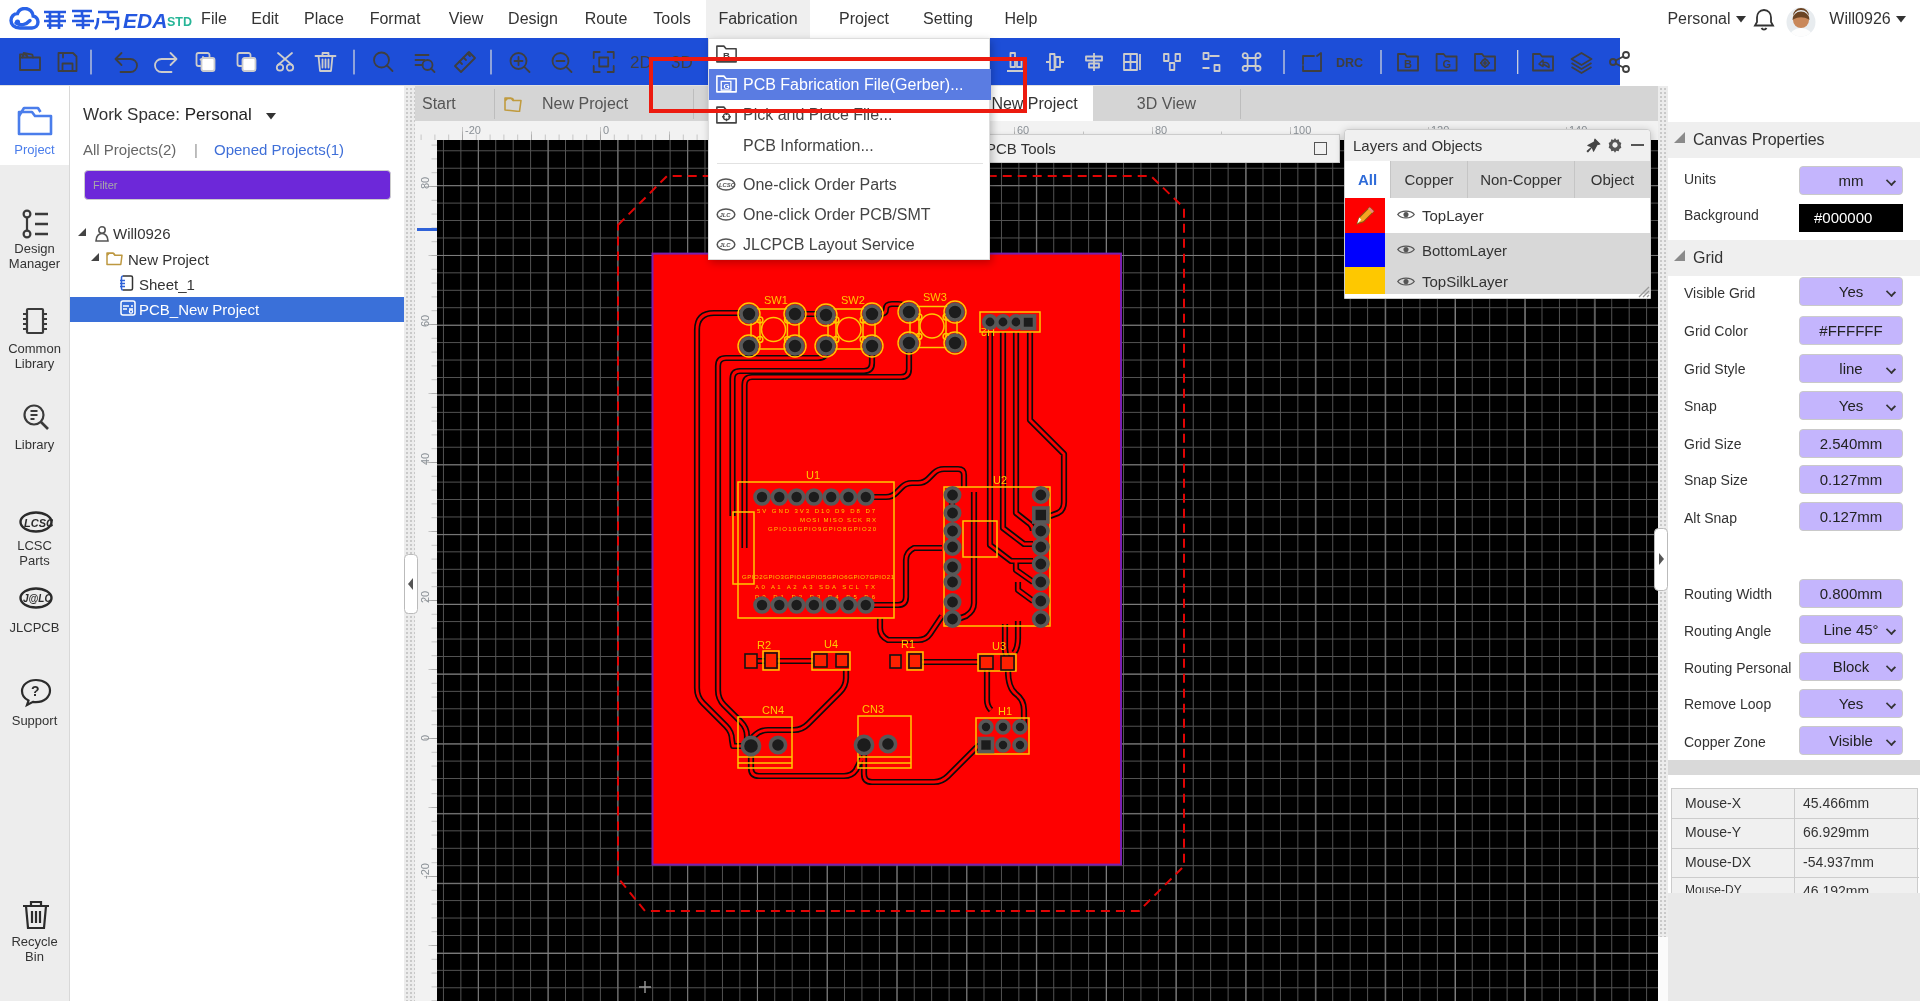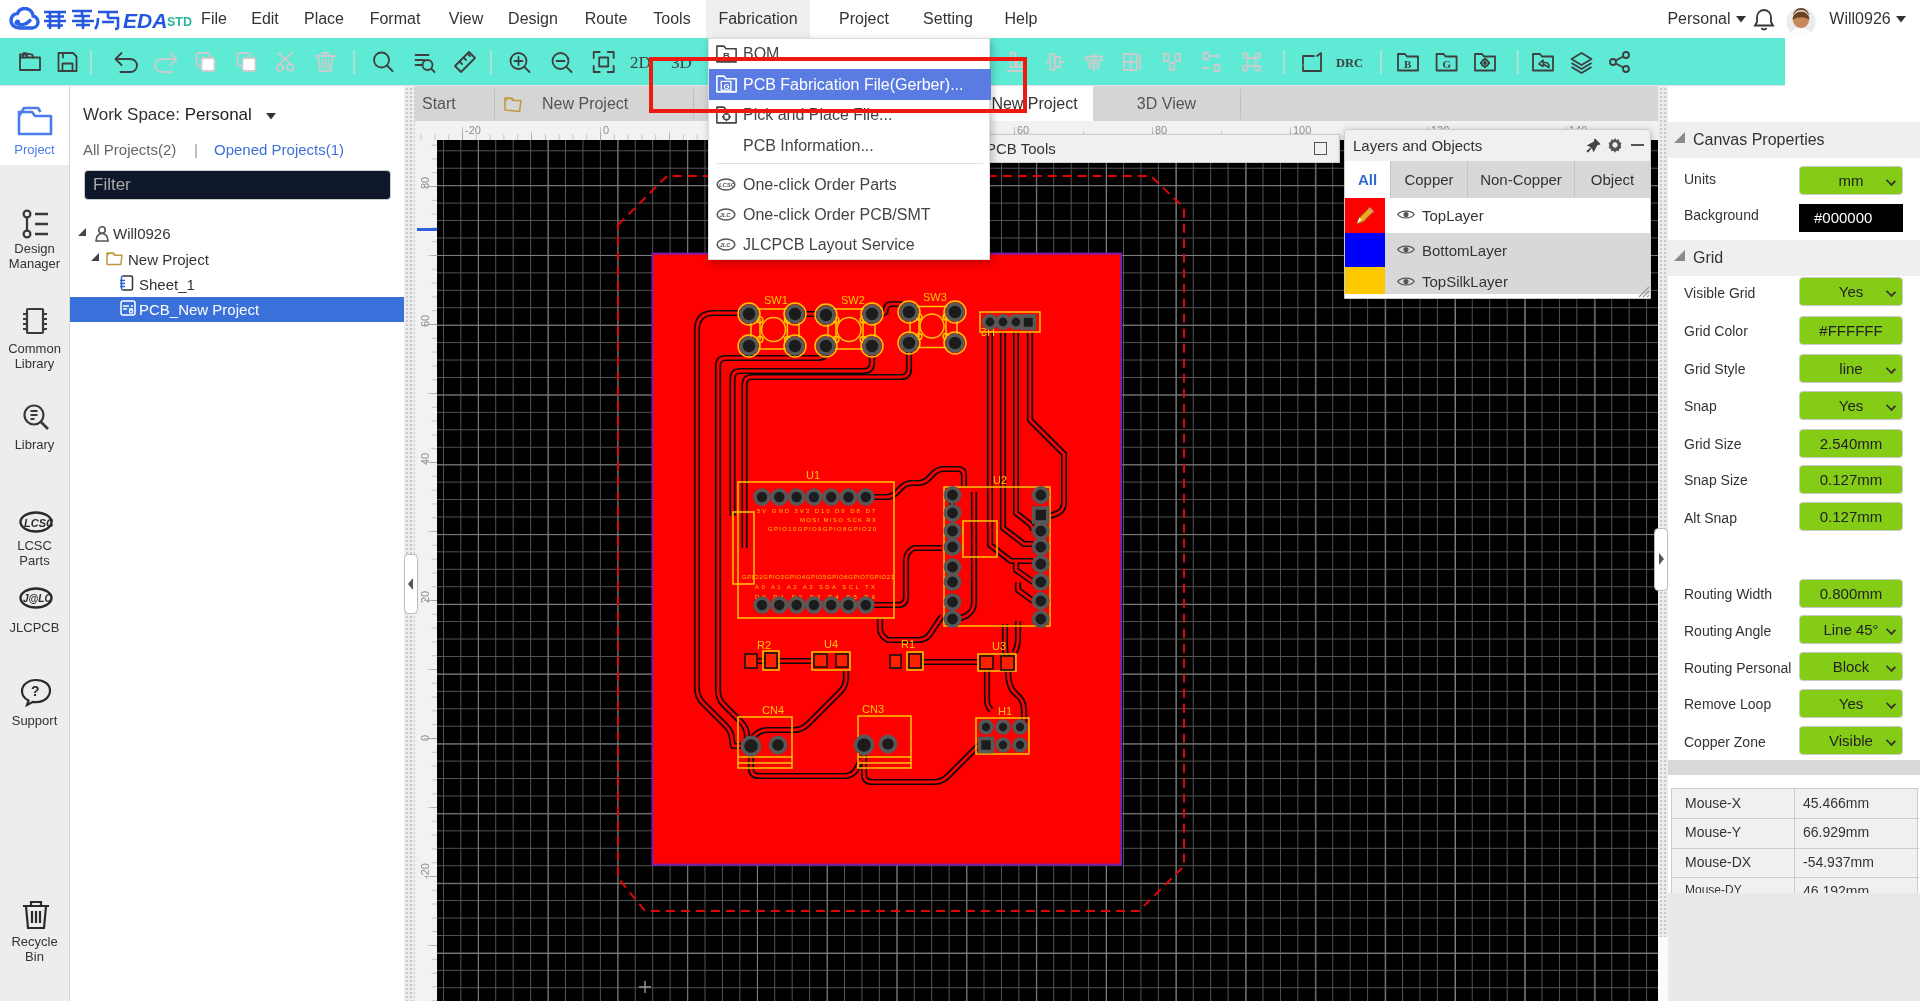--- a/index.html
+++ b/index.html
@@ -1,34 +1,34 @@
 <!DOCTYPE html>
 <html><head>
 <meta charset="utf-8">
 <style>
 *{margin:0;padding:0;box-sizing:border-box;}
 html,body{width:1920px;height:1001px;overflow:hidden;background:#fff;font-family:"Liberation Sans",sans-serif;}
 .abs{position:absolute;}
 #menubar{position:absolute;left:0;top:0;width:1920px;height:38px;background:#fff;z-index:30;}
 .mi{position:absolute;top:0;height:38px;line-height:38px;font-size:16px;color:#333;text-align:center;}
-#toolbar{position:absolute;left:0;top:38px;width:1785px;height:48px;background:#5eead4;border-bottom:1px solid #e0e0e0;z-index:29;font-family:Liberation Serif, serif;}
+#toolbar{position:absolute;left:0;top:38px;width:1620px;height:48px;background:#1d4ed8;border-bottom:1px solid #e0e0e0;z-index:29;}
 #tabbar{position:absolute;left:404px;top:86px;width:1516px;height:36px;background:#d5d5d5;z-index:5;}
 .tabsep{position:absolute;top:3px;height:30px;width:1px;background:#bdbdbd;}
 #sidebar{position:absolute;left:0;top:86px;width:70px;height:915px;background:#ededed;border-right:1px solid #d8d8d8;z-index:6;}
 .sbitem{position:absolute;left:0;width:69px;text-align:center;color:#333;font-size:13px;}
 #leftpanel{position:absolute;left:70px;top:86px;width:334px;height:915px;background:#fff;z-index:6;}
 #lgutter{position:absolute;left:404px;top:86px;width:11px;height:915px;background:#ececec;z-index:6;background-image:radial-gradient(circle,#c9c9c9 0.9px,transparent 1px);background-size:4px 4px;background-position:1px 1px;}
 #rgutter{position:absolute;left:1658px;top:86px;width:10px;height:915px;background:#ececec;z-index:6;background-image:radial-gradient(circle,#c9c9c9 0.9px,transparent 1px);background-size:4px 4px;background-position:1px 1px;}
 #canvas-area{position:absolute;left:415px;top:121px;width:1243px;height:880px;background:#f2f2f2;z-index:4;}
 #hruler{position:absolute;left:415px;top:121px;width:1243px;height:19px;background:#f2f2f2;z-index:5;}
 #vruler{position:absolute;left:415px;top:140px;width:22px;height:861px;background:#f2f2f2;z-index:5;}
 #canvas{position:absolute;left:437px;top:140px;width:1221px;height:861px;background:#000;z-index:4;}
 #rightpanel{position:absolute;left:1668px;top:86px;width:252px;height:915px;background:#fff;z-index:6;font-size:14px;color:#333;}
 .rprow-label{position:absolute;left:16px;font-size:14px;color:#333;}
-.rsel{position:absolute;left:131px;width:104px;height:29px;border:1px solid #c9c9c9;border-radius:4px;background:#84cc16;font-size:15px;color:#222;text-align:center;line-height:27px;}
+.rsel{position:absolute;left:131px;width:104px;height:29px;border:1px solid #c9c9c9;border-radius:4px;background:#c4b5fd;font-size:15px;color:#222;text-align:center;line-height:27px;}
 .rsel .chev{position:absolute;right:7px;top:10px;width:8px;height:8px;border-right:2px solid #333;border-bottom:2px solid #333;transform:rotate(45deg) scale(1,.8);transform-origin:center;}
 .rhead{position:absolute;left:0;width:252px;height:36px;background:#efefef;font-size:16px;color:#333;line-height:36px;}
 .rhead .tri{display:inline-block;width:0;height:0;border-left:11px solid transparent;border-bottom:11px solid #8a8a8a;margin:0 8px 2px 6px;transform:rotate(0deg);}
 #dropdown{position:absolute;left:708px;top:38px;width:282px;height:222px;background:#fff;border:1px solid #ddd;box-shadow:2px 3px 8px rgba(0,0,0,.25);z-index:40;}
 .ddi{position:absolute;left:0;width:282px;height:30px;font-size:16px;color:#444;line-height:30px;}
 .ddi .txt{position:absolute;left:34px;top:0;}
 #redrect{position:absolute;left:649px;top:57px;width:378px;height:56px;border:4px solid #ec1a0f;z-index:60;}
 #pcbtools{position:absolute;left:975px;top:134px;width:365px;height:29px;background:#f1f1f1;border:1px solid #ccc;box-shadow:0 2px 5px rgba(0,0,0,.2);z-index:20;}
 #layers{position:absolute;left:1344px;top:129px;width:307px;height:170px;background:#fff;border:1px solid #ccc;border-radius:4px 4px 0 0;box-shadow:0 2px 8px rgba(0,0,0,.25);z-index:21;}
 </style>
@@ -545,21 +545,21 @@
 <div class="sbitem" style="top:848px;">Recycle<br>Bin</div>
 </div>
 <div id="leftpanel">
 <div class="abs" style="left:13px;top:19px;font-size:17px;color:#333;">Work Space: <span style="color:#222;">Personal</span></div>
 <svg class="abs" style="left:196px;top:27px;" width="10" height="7">
       <path d="M0 0 h10 l-5 6.5z" fill="#333"></path>
     </svg>
 <div class="abs" style="left:13px;top:55px;font-size:15px;color:#666;">All Projects(2)</div>
 <div class="abs" style="left:124px;top:55px;font-size:15px;color:#999;">|</div>
 <div class="abs" style="left:144px;top:55px;font-size:15px;color:#3f6fd8;">Opened Projects(1)</div>
-<div class="abs" style="left:14px;top:84px;width:307px;height:30px;border:1px solid #ccc;border-radius:4px;background:#0f172a;font-size:17px;color:#a9a9a9;line-height:28px;padding-left:8px;">Filter</div>
+<div class="abs" style="left:14px;top:84px;width:307px;height:30px;border:1px solid #ccc;border-radius:4px;background:#6d28d9;font-size:11px;color:#a9a9a9;line-height:28px;padding-left:8px;">Filter</div>
 <svg class="abs" style="left:7px;top:141px;" width="10" height="10">
       <path d="M9 1 V9 H1 Z" fill="#444"></path>
     </svg>
 <svg class="abs" style="left:24px;top:139px;" width="16" height="17" viewBox="0 0 16 17">
       <circle cx="8" cy="5" r="3.2" fill="none" stroke="#555" stroke-width="1.6"></circle>
       <path d="M2 16 c0 -5 3 -7.5 6 -7.5 s6 2.5 6 7.5z" fill="none" stroke="#555" stroke-width="1.6"></path>
     </svg>
 <div class="abs" style="left:43px;top:139px;font-size:15px;color:#333;">Will0926</div>
 <svg class="abs" style="left:20px;top:166px;" width="10" height="10">
       <path d="M9 1 V9 H1 Z" fill="#444"></path>
@@ -679,23 +679,20 @@
 <div class="abs" style="left:77px;top:143px;font-size:15px;color:#333;">TopSilkLayer</div>
 <svg class="abs" style="left:293px;top:156px;" width="12" height="12">
       <path d="M11 1 L1 11 M11 5 L5 11 M11 9 L9 11" stroke="#999" stroke-width="1.3"></path>
     </svg>
 </div>
 <div id="dropdown">
 <svg class="abs" style="left:7px;top:5px;" width="21" height="20" viewBox="0 0 24 22">
       <path d="M1 20 V2 h8 l2.5 3 H23 V20 Z" fill="none" stroke="#444" stroke-width="1.8" stroke-linejoin="round"></path>
       <text x="8" y="17" font-size="11" font-weight="bold" fill="#444" font-family="Liberation Sans">B</text>
     </svg>
-<div class="ddi" style="top:0;">
-      <span class="txt">BOM</span>
-    </div>
 <div class="ddi" style="top:30px;height:31px;background:#5a7ce2;color:#fff;line-height:31px;">
 <svg class="abs" style="left:7px;top:5px;" width="21" height="20" viewBox="0 0 24 22">
         <path d="M1 20 V2 h8 l2.5 3 H23 V20 Z" fill="none" stroke="#fff" stroke-width="1.8" stroke-linejoin="round"></path>
         <rect x="6" y="8" width="11" height="10" fill="none" stroke="#fff" stroke-width="1.5"></rect>
         <text x="8.5" y="16.5" font-size="9" font-weight="bold" fill="#fff" font-family="Liberation Sans">G</text>
       </svg>
 <span class="txt">PCB Fabrication File(Gerber)...</span>
     </div>
 <div class="ddi" style="top:61px;">
 <svg class="abs" style="left:7px;top:5px;" width="21" height="20" viewBox="0 0 24 22">

